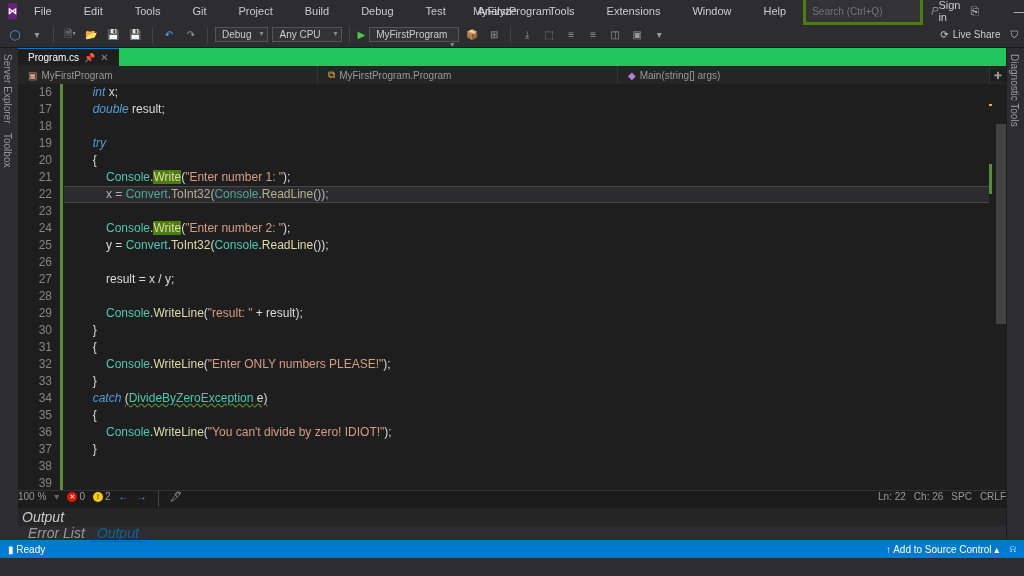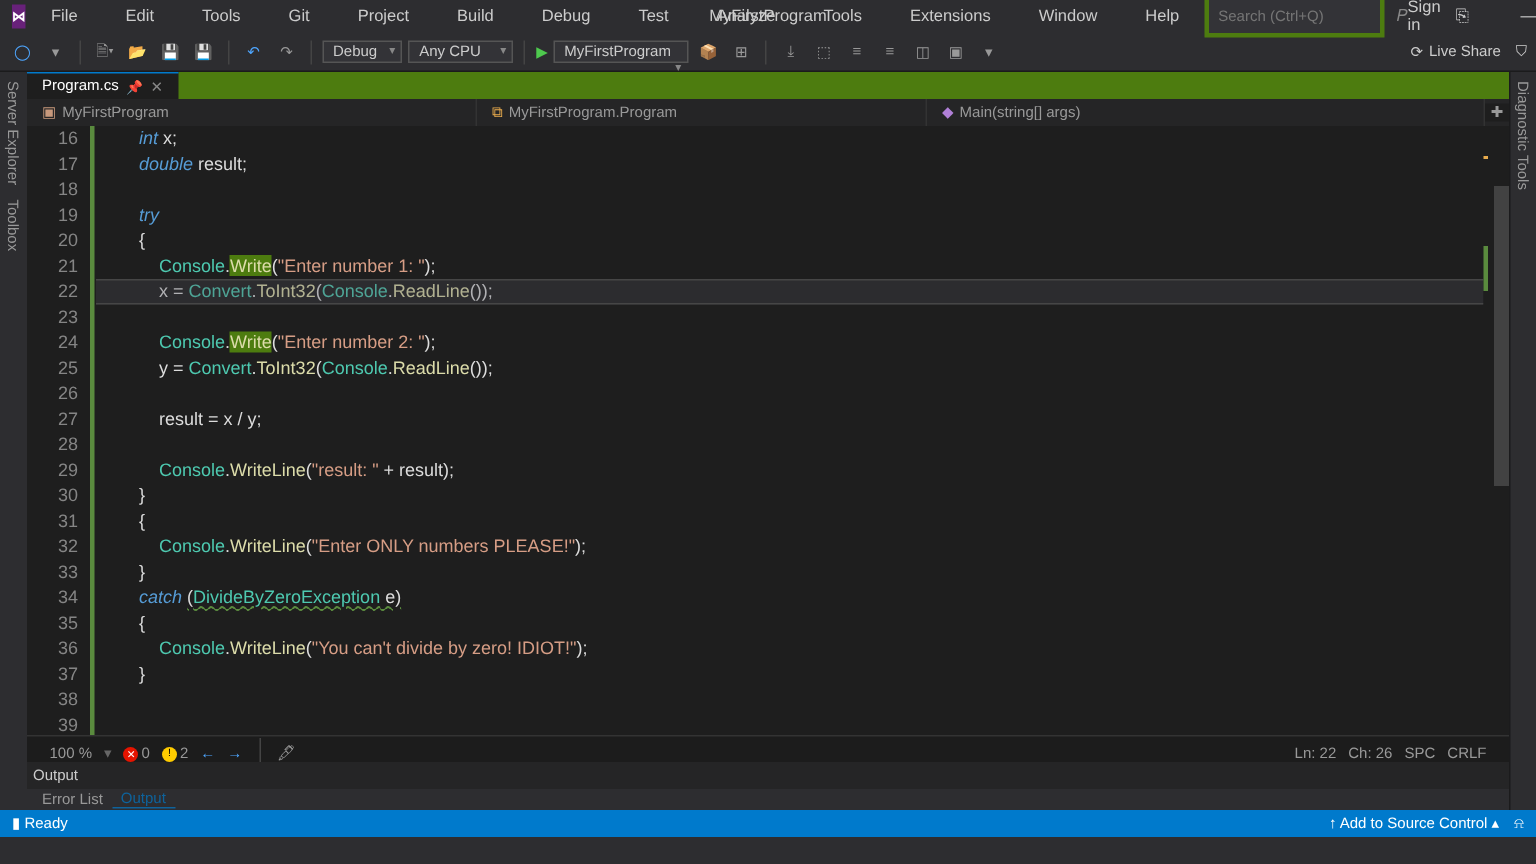--- a/index.html
+++ b/index.html
@@ -16,21 +16,21 @@
 .toolbar { height: 26px; background: #2d2d30; border-bottom: 1px solid #1b1b1c; display: flex; align-items: center; padding: 0 6px; gap: 4px; font-size: 10px; }
 .tb-ico { width: 18px; height: 18px; display: inline-flex; align-items: center; justify-content: center; color: #999; }
 .tb-sep { width: 1px; height: 16px; background: #444; margin: 0 3px; }
 .dropdown { background: #333337; border: 1px solid #555; padding: 1px 16px 1px 6px; color: #ccc; position: relative; }
 .dropdown::after { content: "▾"; position: absolute; right: 4px; font-size: 8px; color: #888; }
 .play { color: #4ec94e; }
 .liveshare { margin-left: auto; color: #ccc; display: flex; align-items: center; gap: 4px; }
 .main { display: flex; height: calc(576px - 22px - 26px - 18px - 18px); }
 .side-gutter { width: 18px; background: #2d2d30; writing-mode: vertical-lr; padding: 6px 2px; color: #999; font-size: 10px; display: flex; gap: 10px; }
 .editor-area { flex: 1; display: flex; flex-direction: column; background: #1e1e1e; }
-.tabrow { height: 18px; background: #4d7c0f; display: flex; align-items: stretch; }
+.tabrow { height: 18px; background: #22c55e; display: flex; align-items: stretch; }
 .tab { background: #1e1e1e; color: #fff; padding: 2px 10px; font-size: 10px; display: flex; align-items: center; gap: 5px; border-top: 1px solid #007acc; }
 .tab .pin { color: #888; font-size: 9px; }
 .tab .x { color: #888; font-size: 10px; }
 .breadcrumb { height: 18px; background: #252526; display: flex; align-items: center; font-size: 10px; color: #999; }
 .bc-item { padding: 0 10px; border-right: 1px solid #333; display: flex; align-items: center; gap: 4px; height: 100%; }
 .bc-item.flex { flex: 1; }
 .bc-add { width: 16px; text-align: center; background: #1e1e1e; }
 .code { flex: 1; display: flex; font-family: Consolas, monospace; font-size: 12px; line-height: 17px; overflow: hidden; position: relative; }
 .gutter { width: 40px; text-align: right; color: #858585; background: #1e1e1e; padding-right: 6px; }
 .marker-strip { width: 6px; background: #1e1e1e; }
@@ -41,27 +41,27 @@
 .kw { color: #569cd6; font-style: italic; }
 .cls { color: #4ec9b0; }
 .str { color: #d69d85; }
 .method { color: #dcdcaa; }
 .sel { background: #4d7c0f; }
 .underline { text-decoration: underline wavy #5a8b3e; }
 .scrollbar { width: 14px; background: #1e1e1e; position: relative; }
 .scroll-thumb { position: absolute; right: 0; width: 10px; background: #424242; }
 .minimap-marks { width: 3px; background: #1e1e1e; position: relative; }
 .minimap-mark { position: absolute; left: 0; width: 3px; height: 2px; }
-.statusrow { height: 18px; background: #1c1c1c; display: flex; align-items: flex-end; padding: 0 15px; font-size: 10px; color: #999; gap: 8px; border-top: 1px solid #333; }
+.statusrow { height: 18px; background: #1c1c1c; display: flex; align-items: flex-start; padding: 0 0; font-size: 10px; color: #999; gap: 8px; border-top: 1px solid #333; }
 .statusrow .right { margin-left: auto; display: flex; gap: 8px; }
 .err-badge { display: flex; align-items: center; gap: 2px; }
 .err-ico { width: 10px; height: 10px; border-radius: 50%; display: inline-flex; align-items: center; justify-content: center; font-size: 7px; color: #fff; }
 .err-red { background: #e51400; }
 .err-yel { background: #ffcc00; color: #000; }
-.bottom-tabs { height: 18px; background: #252526; display: flex; align-items: center; font-size: 10px; color: #999; padding-left: 4px; }
+.bottom-tabs { height: 18px; background: #252526; display: flex; align-items: center; font-size: 14px; color: #999; padding-left: 4px; font-style: italic; }
 .bottom-tabs span { padding: 0 6px; cursor: default; }
 .bottom-tabs .active { color: #0e639c; border-bottom: 1px solid #0e639c; }
 .bluebar { height: 18px; background: #007acc; display: flex; align-items: center; padding: 0 8px; color: #fff; font-size: 10px; }
 .bluebar .right { margin-left: auto; display: flex; gap: 10px; align-items: center; }
 .icon-box { color: #c8997c; }
 .icon-cube { color: #b180d7; }
 </style>
 </head>
 <body>
 

